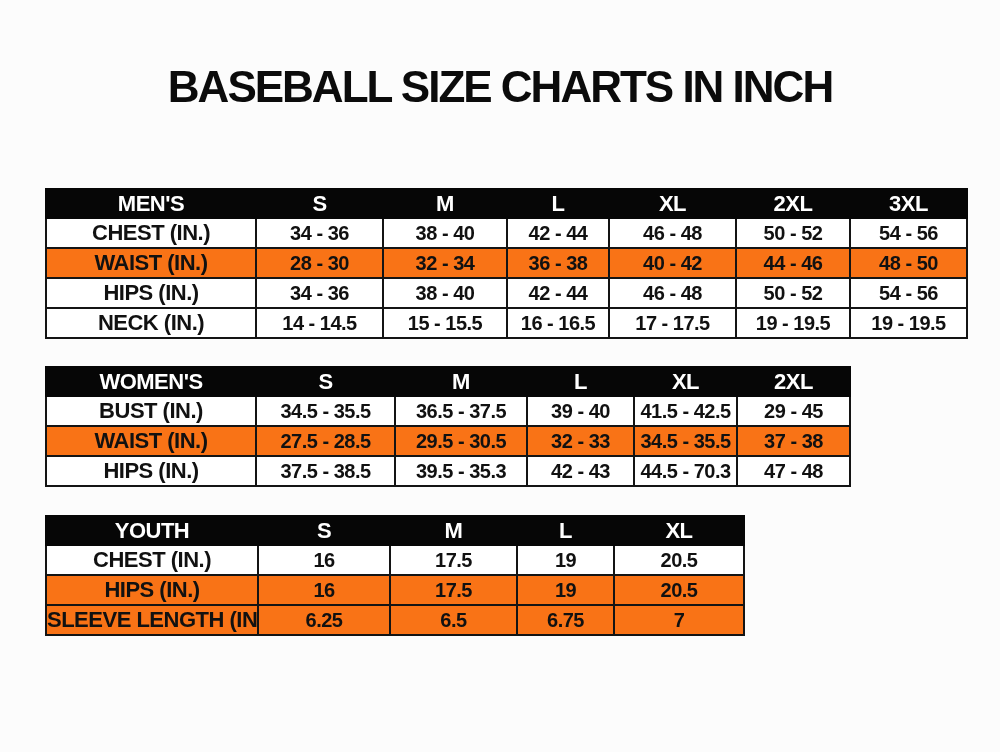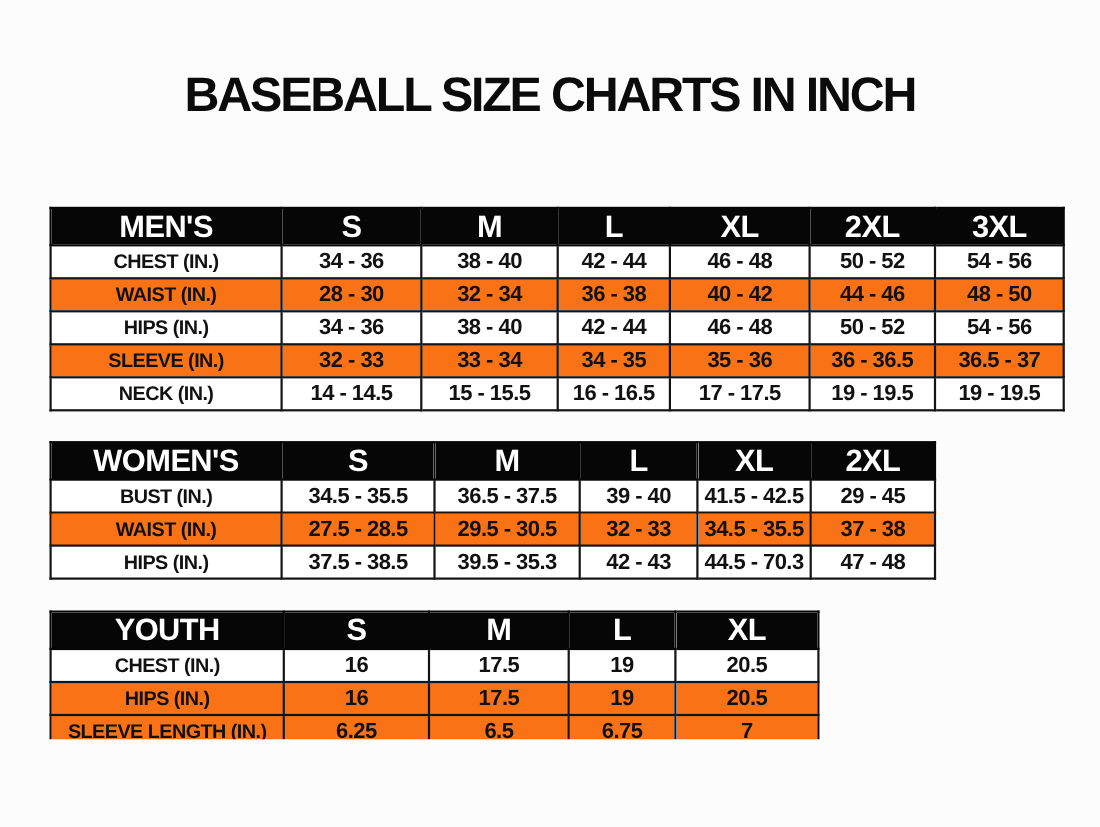--- a/index.html
+++ b/index.html
@@ -46,27 +46,27 @@
     letter-spacing: -0.5px;
     color: #111111;
     overflow: hidden;
     white-space: nowrap;
   }
   table.tbl thead th {
     background: #060606;
     color: #ffffff;
     border-color: #060606;
     height: 27px;
-    font-size: 28px;
+    font-size: 22px;
   }
   table.tbl tbody tr.alt th,
   table.tbl tbody tr.alt td {
     background: #f97316;
   }
-  table.tbl tbody th { font-size: 18px; }
+  table.tbl tbody th { font-size: 22px; }
 
   .mens   { margin-top: 78px; width: 907px; }
   .womens { margin-top: 27px; width: 792px; }
   .youth  { margin-top: 28px; width: 688px; }
 
   .mens th:nth-child(1), .mens td:nth-child(1) { width: 208px; }
   .mens th:nth-child(2), .mens td:nth-child(2) { width: 125px; }
   .mens th:nth-child(3), .mens td:nth-child(3) { width: 122px; }
   .mens th:nth-child(4), .mens td:nth-child(4) { width: 100px; }
   .mens th:nth-child(5), .mens td:nth-child(5) { width: 125px; }
@@ -125,29 +125,20 @@
         </tr>
         <tr>
           <th>HIPS (IN.)</th>
           <td>34 - 36</td>
           <td>38 - 40</td>
           <td>42 - 44</td>
           <td>46 - 48</td>
           <td>50 - 52</td>
           <td>54 - 56</td>
         </tr>
-        <tr class="alt">
-          <th>SLEEVE (IN.)</th>
-          <td>32 - 33</td>
-          <td>33 - 34</td>
-          <td>34 - 35</td>
-          <td>35 - 36</td>
-          <td>36 - 36.5</td>
-          <td>36.5 - 37</td>
-        </tr>
         <tr>
           <th>NECK (IN.)</th>
           <td>14 - 14.5</td>
           <td>15 - 15.5</td>
           <td>16 - 16.5</td>
           <td>17 - 17.5</td>
           <td>19 - 19.5</td>
           <td>19 - 19.5</td>
         </tr>
       </tbody>

